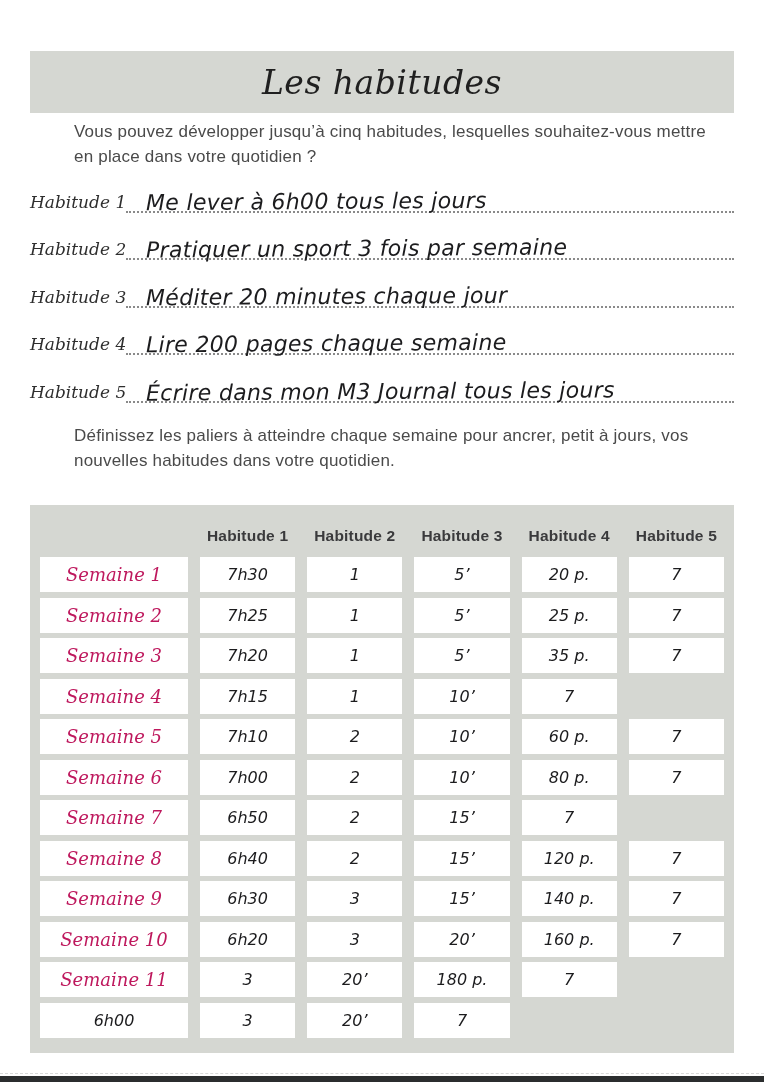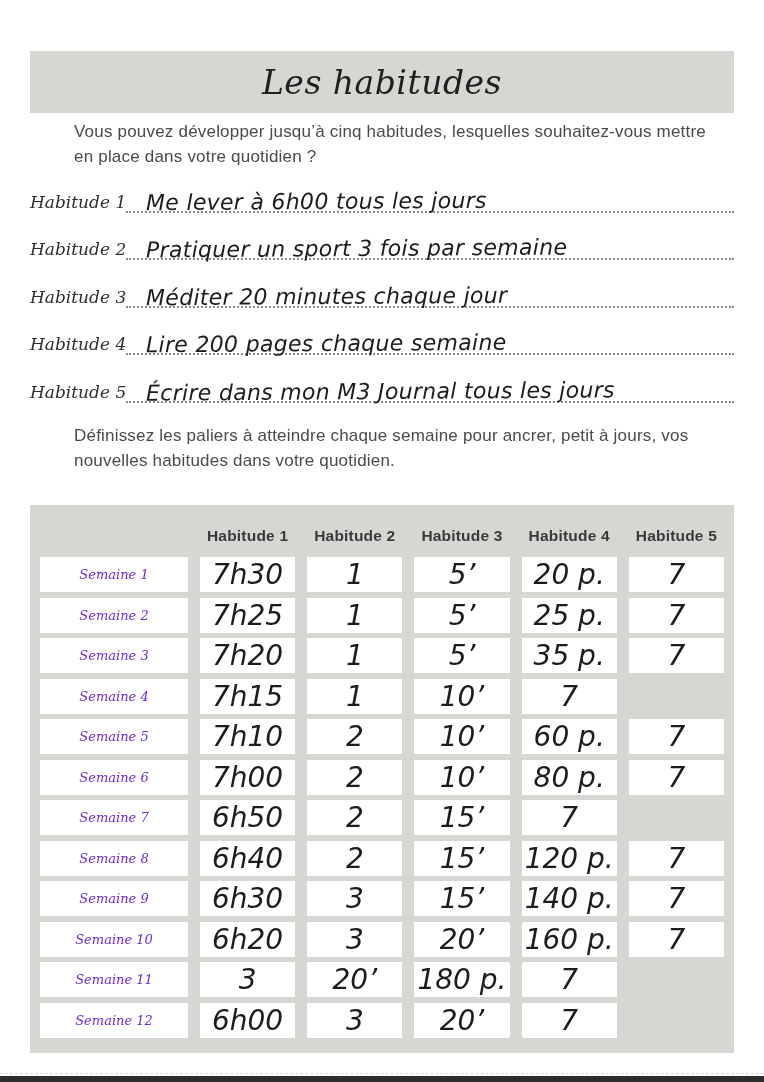--- a/index.html
+++ b/index.html
@@ -108,25 +108,25 @@
   .cell {
     background: #ffffff;
     height: 35px;
     display: flex;
     align-items: center;
     justify-content: center;
   }
   .label-cell {
     font-family: "DejaVu Serif", serif;
     font-style: italic;
-    font-size: 13px;
-    color: #6d28d9;
+    font-size: 18px;
+    color: #be185d;
   }
   .value-cell .hand, .value-cell {
-    font-size: 28px;
+    font-size: 16px;
   }
   .value-cell { color: #1c1c1e; font-family: "DejaVu Sans", cursive; font-style: italic; }
 
   
   .page-edge-dashes {
     position: absolute;
     left: 0; right: 0; bottom: 8px;
     border-top: 1px dashed #d9d9d9;
   }
   .page-edge-bar {
@@ -274,21 +274,20 @@
           <div class="cell value-cell hand">7</div>
         </div>
         <div class="table-grid-row trow">
           <div class="cell label-cell">Semaine 11</div>
           <div class="cell value-cell hand">3</div>
           <div class="cell value-cell hand">20’</div>
           <div class="cell value-cell hand">180 p.</div>
           <div class="cell value-cell hand">7</div>
         </div>
         <div class="table-grid-row trow">
-          <div class="cell label-cell">Semaine 12</div>
           <div class="cell value-cell hand">6h00</div>
           <div class="cell value-cell hand">3</div>
           <div class="cell value-cell hand">20’</div>
           <div class="cell value-cell hand">7</div>
         </div>
       </div>
   </div>
 
   <div class="page-edge-dashes"></div>
   <div class="page-edge-bar"></div>

